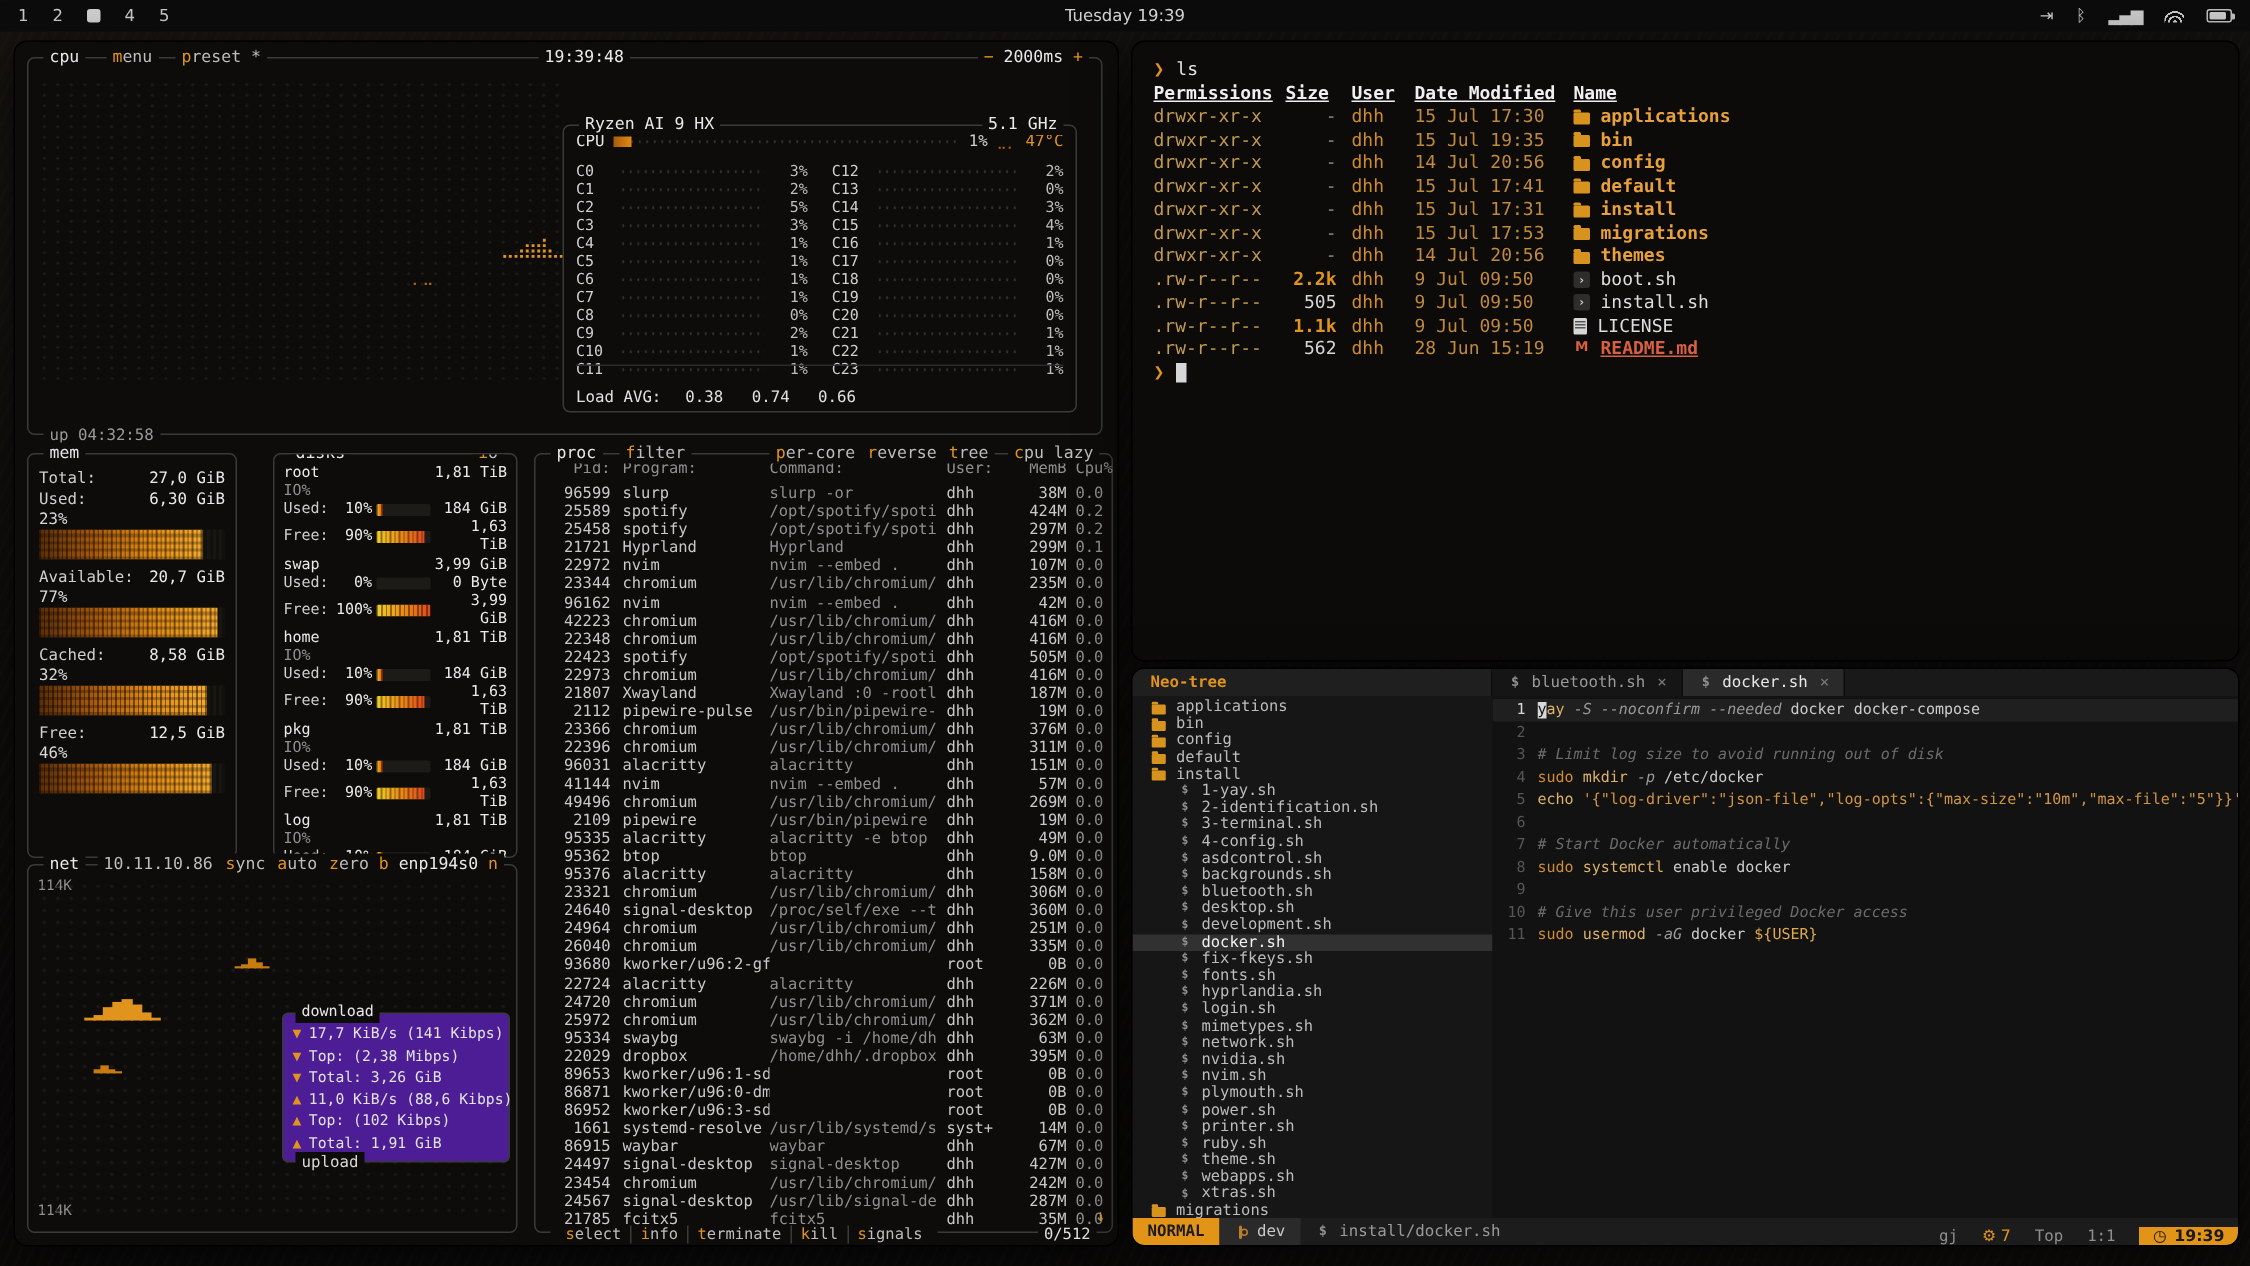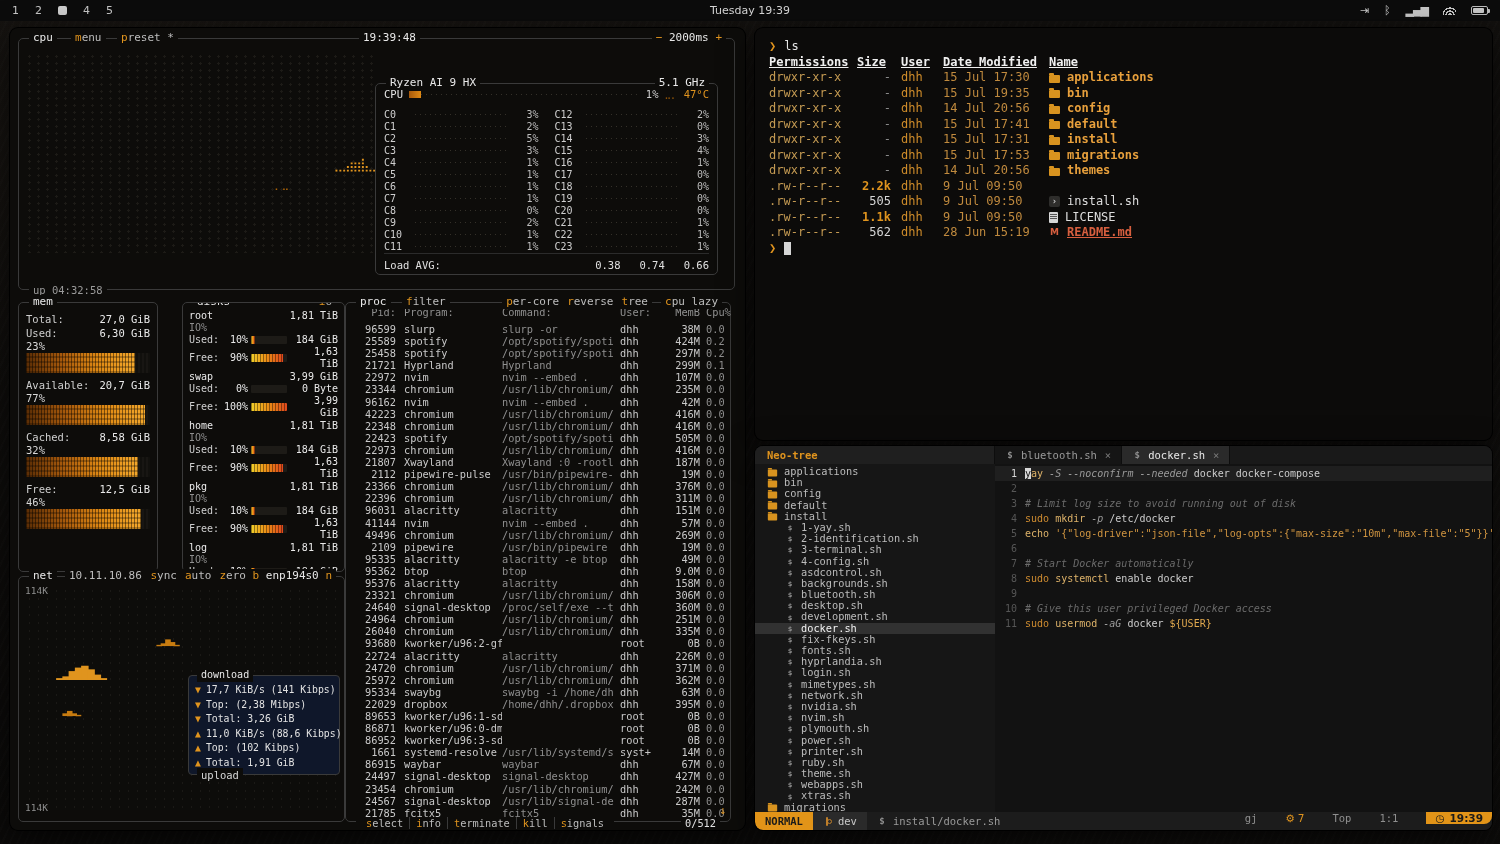--- a/index.html
+++ b/index.html
@@ -49,21 +49,21 @@
   .cpu-row{display:flex;align-items:center;gap:6px;padding:4px 8px 0;font-size:10.5px}
   .cpu-row .lbl{color:#e6e6e6}
   .meter-dots{flex:1;height:7px;background-image:radial-gradient(circle,#343029 .8px,transparent .9px);background-size:5px 7px;position:relative}
   .cpu-meter i{position:absolute;left:0;top:0;bottom:0;width:5%;background:linear-gradient(90deg,#a85a0c,#e08a14)}
   .temp-spark{color:#b26708;font-size:9px}
   .temp{color:#e0941e}
   .cores{position:absolute;left:8px;right:8px;top:24px;display:grid;grid-template-columns:1fr 1fr;grid-auto-flow:column;grid-template-rows:repeat(12,12px);column-gap:16px}
   .core{display:flex;align-items:center;gap:5px;font-size:10px}
   .core .lbl{width:24px;color:#cfcfcf}
   .core .pct{width:24px;text-align:right;color:#bdbdbd}
-  .loadavg{position:absolute;left:8px;right:8px;bottom:3px;border-top:1px solid #2b2b2b;display:flex;justify-content:space-between;gap:16px;padding-top:5px;font-size:10.5px;color:#e0e0e0;white-space:pre}
+  .loadavg{position:absolute;left:8px;right:8px;bottom:3px;border-top:1px solid #2b2b2b;display:flex;justify-content:flex-start;gap:16px;padding-top:15px;font-size:10.5px;color:#e0e0e0;white-space:pre}
   
   .mem-stat{padding:2px 7px 0}
   .kv{display:flex;justify-content:space-between;font-size:10.5px}
   .kv .k{color:#cfcfcf}.kv .v{color:#eaeaea}
   .pctline{font-size:10.5px;color:#d8d8d8;margin:1px 0}
   .pctline:empty{display:none}
   .memtrack{height:20px;margin:1px 0 4px;background:repeating-linear-gradient(90deg,#181613 0 2px,#11100d 2px 4px);border-radius:1px;overflow:hidden}
   .memtrack i{display:block;height:100%;background:
       repeating-linear-gradient(90deg, rgba(0,0,0,.45) 0 1px, transparent 1px 3px),
       repeating-linear-gradient(0deg, rgba(0,0,0,.25) 0 2px, transparent 2px 5px),
@@ -79,21 +79,21 @@
   .dmeter{flex:1;height:8px;background:#1d1b17;border-radius:1px;overflow:hidden}
   .dmeter i{display:block;height:100%;background:repeating-linear-gradient(90deg, rgba(0,0,0,.4) 0 1px, transparent 1px 3px),linear-gradient(90deg,#f0cf2a,#eb8c16,#e0481c)}
   .dline .dv{width:48px;text-align:right;color:#eaeaea}
   
   .net-scale{position:absolute;left:6px;font-size:9.5px;color:#8f8f8f}
   .net-graph{position:absolute;inset:10px 6px 10px 6px;background-image:radial-gradient(circle,#1b1916 1px,transparent 1.1px);background-size:9px 8px}
   .spark{position:absolute;color:#e0941e;letter-spacing:-1px;line-height:10px}
   .spark-down{left:42%;top:22%;font-size:9px;color:#c87c10}
   .spark-mid{left:10%;top:36%;font-size:12px}
   .spark-up{left:12%;top:53%;font-size:9px;color:#c87c10}
-  .netinfo{position:absolute;right:4px;top:98px;width:152px;border:1px solid #3a3a3a;border-radius:4px;background:#0f172a;padding:4px 6px;z-index:2}
+  .netinfo{position:absolute;right:4px;top:98px;width:152px;border:1px solid #3a3a3a;border-radius:4px;background:#4c1d95;padding:4px 6px;z-index:2}
   .netrow{display:flex;gap:5px;font-size:9.8px;line-height:14.5px;color:#e2e2e2;white-space:nowrap}
   .netrow .dirg{color:#e0941e}
   
   .proc-head{display:flex;padding:3px 8px 1px;color:#8f8f8f;font-size:10.3px}
   .proc-rows{position:absolute;left:1px;right:1px;top:20px;bottom:4px;overflow:hidden}
   .prow{display:flex;padding:0 7px;font-size:10.3px;line-height:12.1px;color:#c9c9c9;white-space:nowrap}
   .c-pid{width:42px;text-align:right;margin-right:8px;flex:none}
   .c-prog{width:98px;flex:none;overflow:hidden}
   .c-cmd{width:118px;flex:none;overflow:hidden;color:#8f8f8f}
   .c-user{width:38px;flex:none}
@@ -158,21 +158,21 @@
   .flag{color:#9a9a9a;font-style:italic}
   .arg{color:#cccccc}
   .comment{color:#6b6b6b;font-style:italic}
   .str{color:#cf9440}
   .var{color:#e0a84e}
   .cursorblk{background:#d8d8d8;color:#121212}
   .statusline{position:absolute;bottom:0;left:0;right:0;height:18px;display:flex;align-items:stretch;background:#1c1c1c;font-size:10.5px;color:#aaa}
   .mode{background:#e29418;color:#1a1a1a;font-weight:bold;padding:0 10px;display:flex;align-items:center;border-radius:0 0 0 8px}
   .seg-branch{background:#2a2a2a;display:flex;align-items:center;padding:0 10px;gap:6px;color:#c9c9c9}
   .seg-path{padding:0 10px;display:flex;align-items:center;gap:6px;color:#9a9a9a}
-  .sl-right{margin-left:auto;display:flex;align-items:flex-start;gap:28px}
+  .sl-right{margin-left:auto;display:flex;align-items:flex-end;gap:16px}
   .sl-right .dim2{color:#8f8f8f}
   .gear{color:#e0941e;display:flex;align-items:center;gap:3px;font-family:"DejaVu Sans",sans-serif}
   .clockbadge{background:#e29418;color:#1a1a1a;font-weight:bold;display:flex;align-items:center;padding:0 9px;gap:5px;border-radius:0 0 8px 0;font-family:"DejaVu Sans",sans-serif}
   .branch-icon{position:relative;width:9px;height:11px;display:inline-block}
   .branch-icon::before{content:"";position:absolute;left:3px;top:1px;bottom:1px;width:2px;background:#bf7f2a;border-radius:1px}
   .branch-icon::after{content:"";position:absolute;right:0;top:3px;width:3px;height:3px;border:1.5px solid #bf7f2a;border-radius:50%}
 </style>
 </head>
 <body>
 
@@ -611,21 +611,21 @@
           </div>
 
           <div class="netrow">
             <span class="dirg">▲</span>
             <span>Total: 1,91 GiB</span>
           </div>
         </div>
     </div>
   </div>
 
-  <div class="bbox" style="left:335px;top:274px;width:386px;height:520px">
+  <div class="bbox" style="left:346px;top:274px;width:386px;height:520px">
     <span class="blabel" style="left:10px">proc</span>
     <span class="blabel bbtn" style="left:56px">filter</span>
     <span class="blabel" style="right:78px">
       <span style="display:inline-flex;gap:8px">
 
       <span class="bbtn">per-core</span>
           <span class="bbtn">reverse</span>
           <span class="bbtn">tree</span>
         </span>
     </span>
@@ -1113,20 +1113,24 @@
           <span class="fic folder-icon"></span>
           <span class="dirname">themes</span>
         </span>
       </div>
 
       <div class="ls-row">
         <span class="c-perms">.rw-r--r--</span>
         <span class="c-size accent">2.2k</span>
         <span class="c-usr">dhh</span>
         <span class="c-date">9 Jul 09:50</span>
+        <span class="c-name">
+          <span class="fic script-icon"></span>
+          <span class="filename">boot.sh</span>
+        </span>
       </div>
 
       <div class="ls-row">
         <span class="c-perms">.rw-r--r--</span>
         <span class="c-size">505</span>
         <span class="c-usr">dhh</span>
         <span class="c-date">9 Jul 09:50</span>
         <span class="c-name">
           <span class="fic script-icon"></span>
           <span class="filename">install.sh</span>

